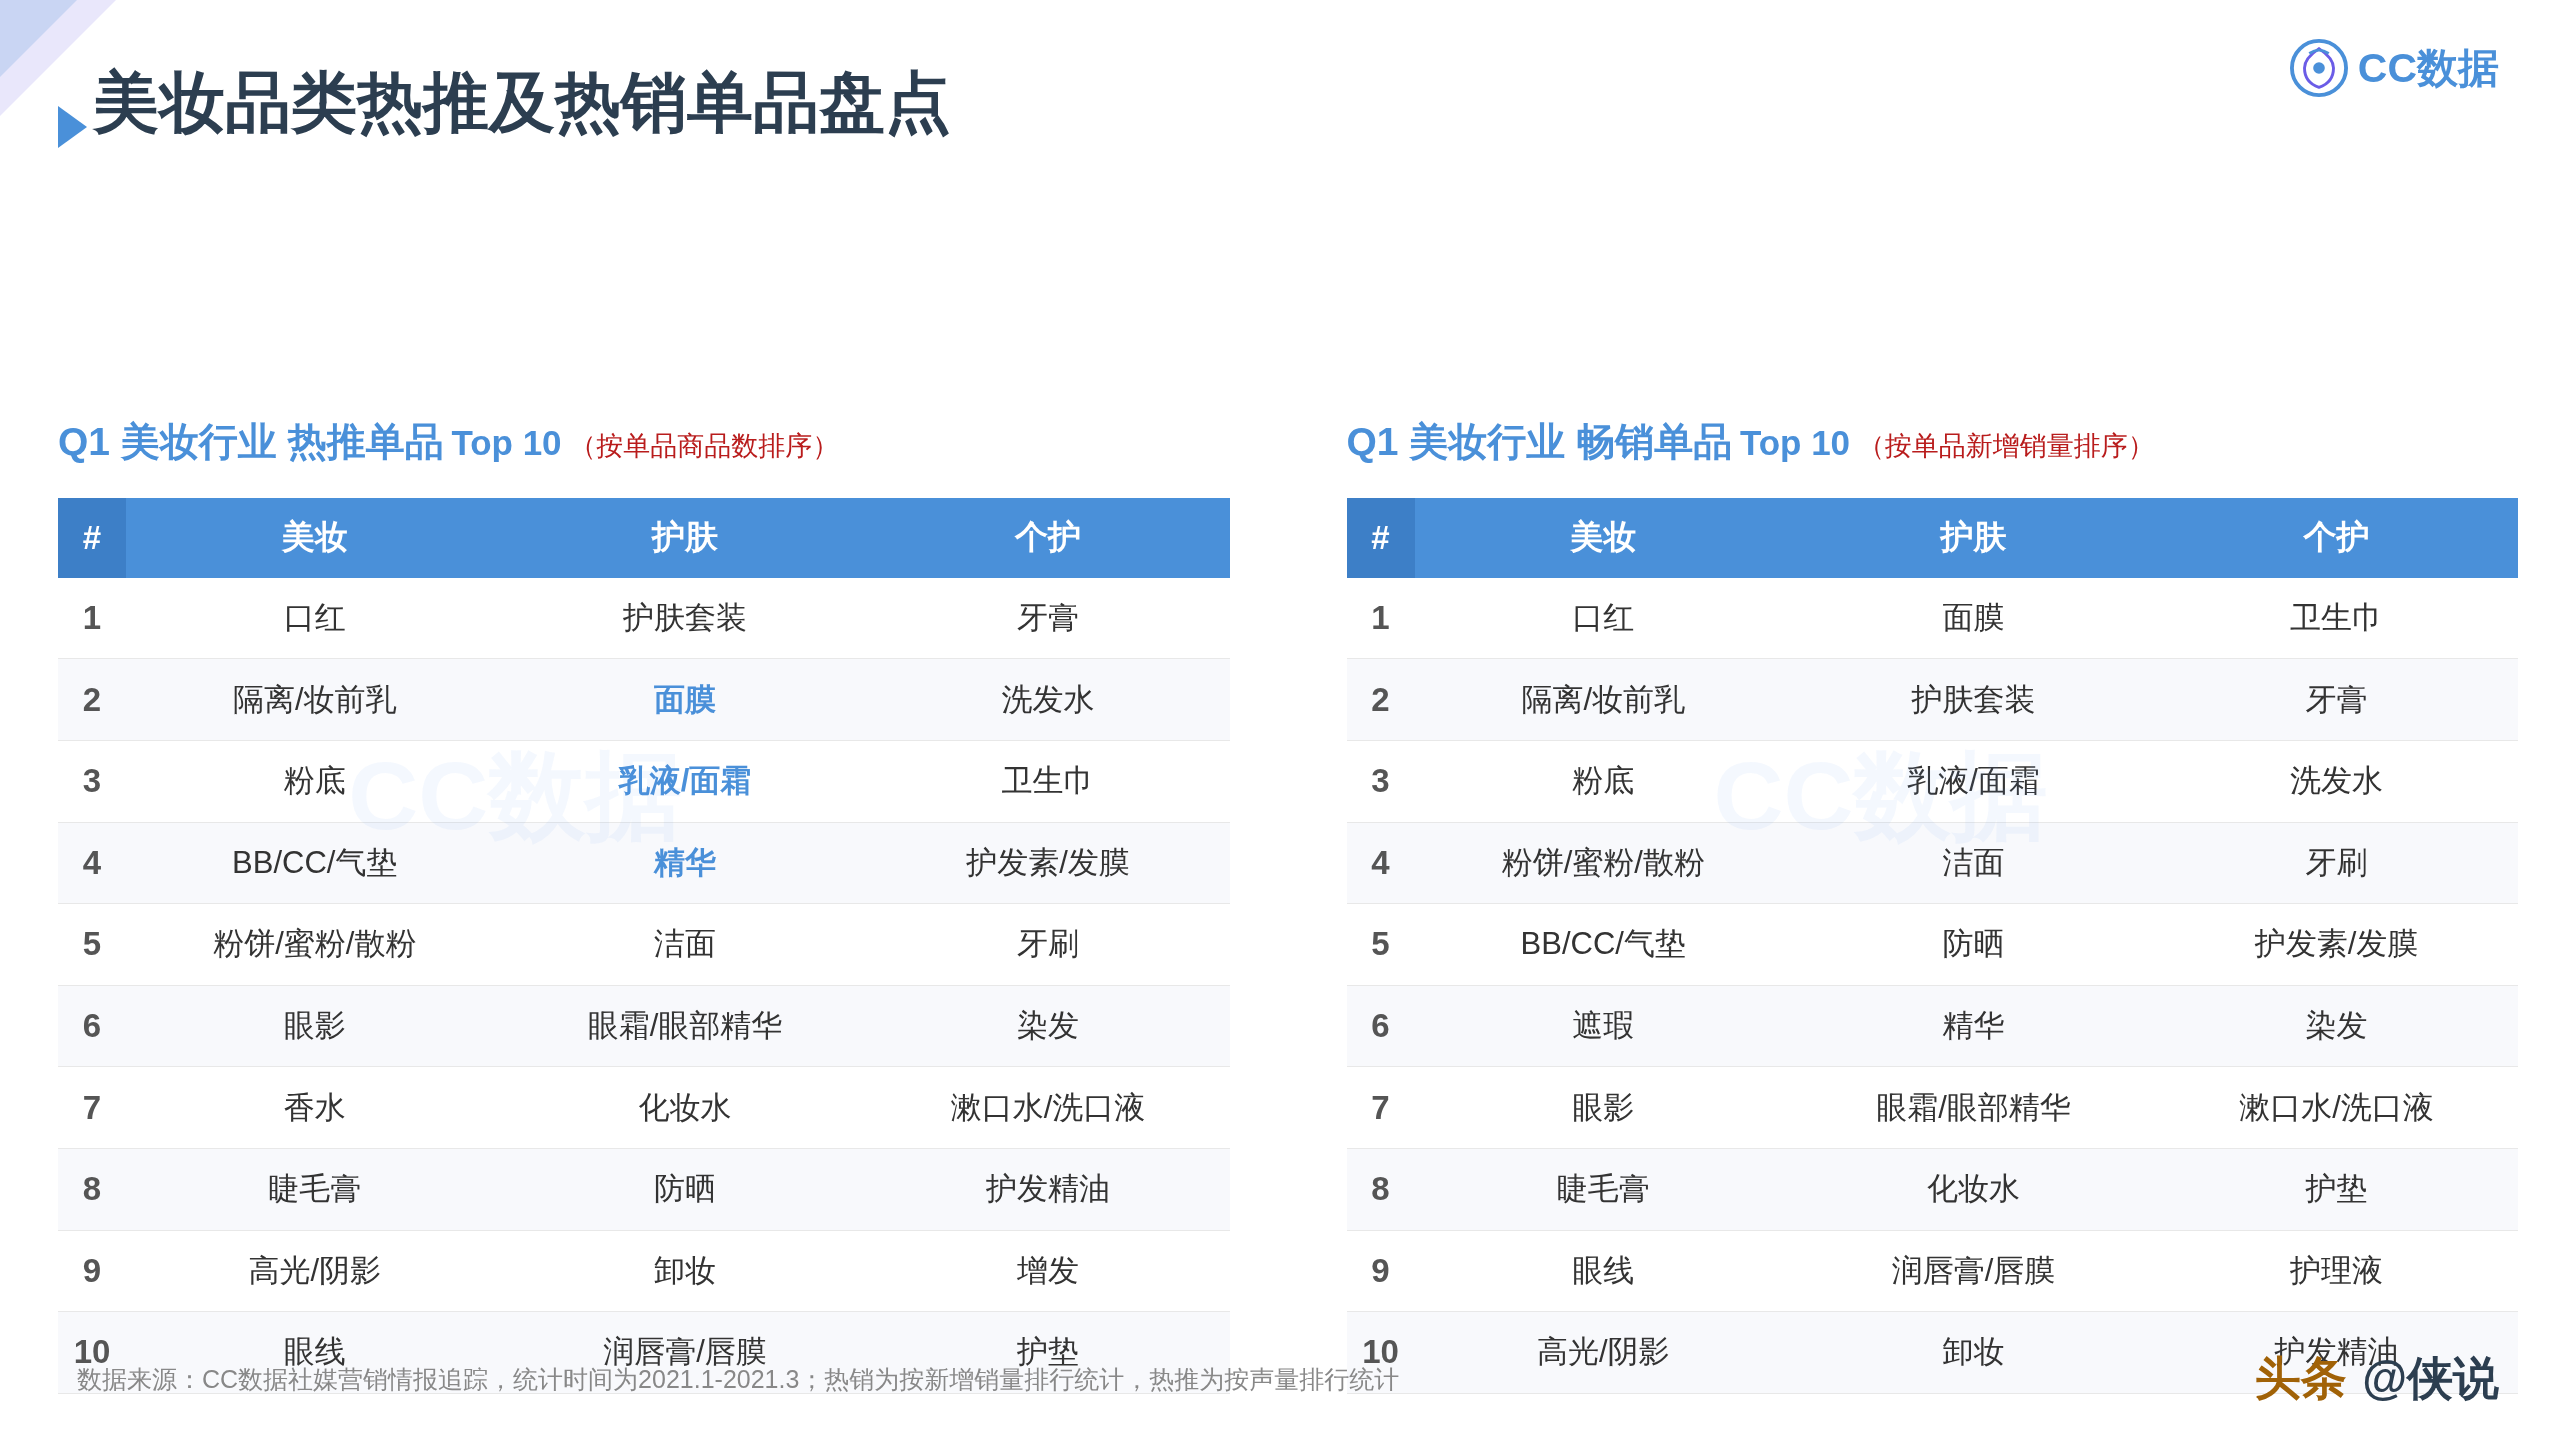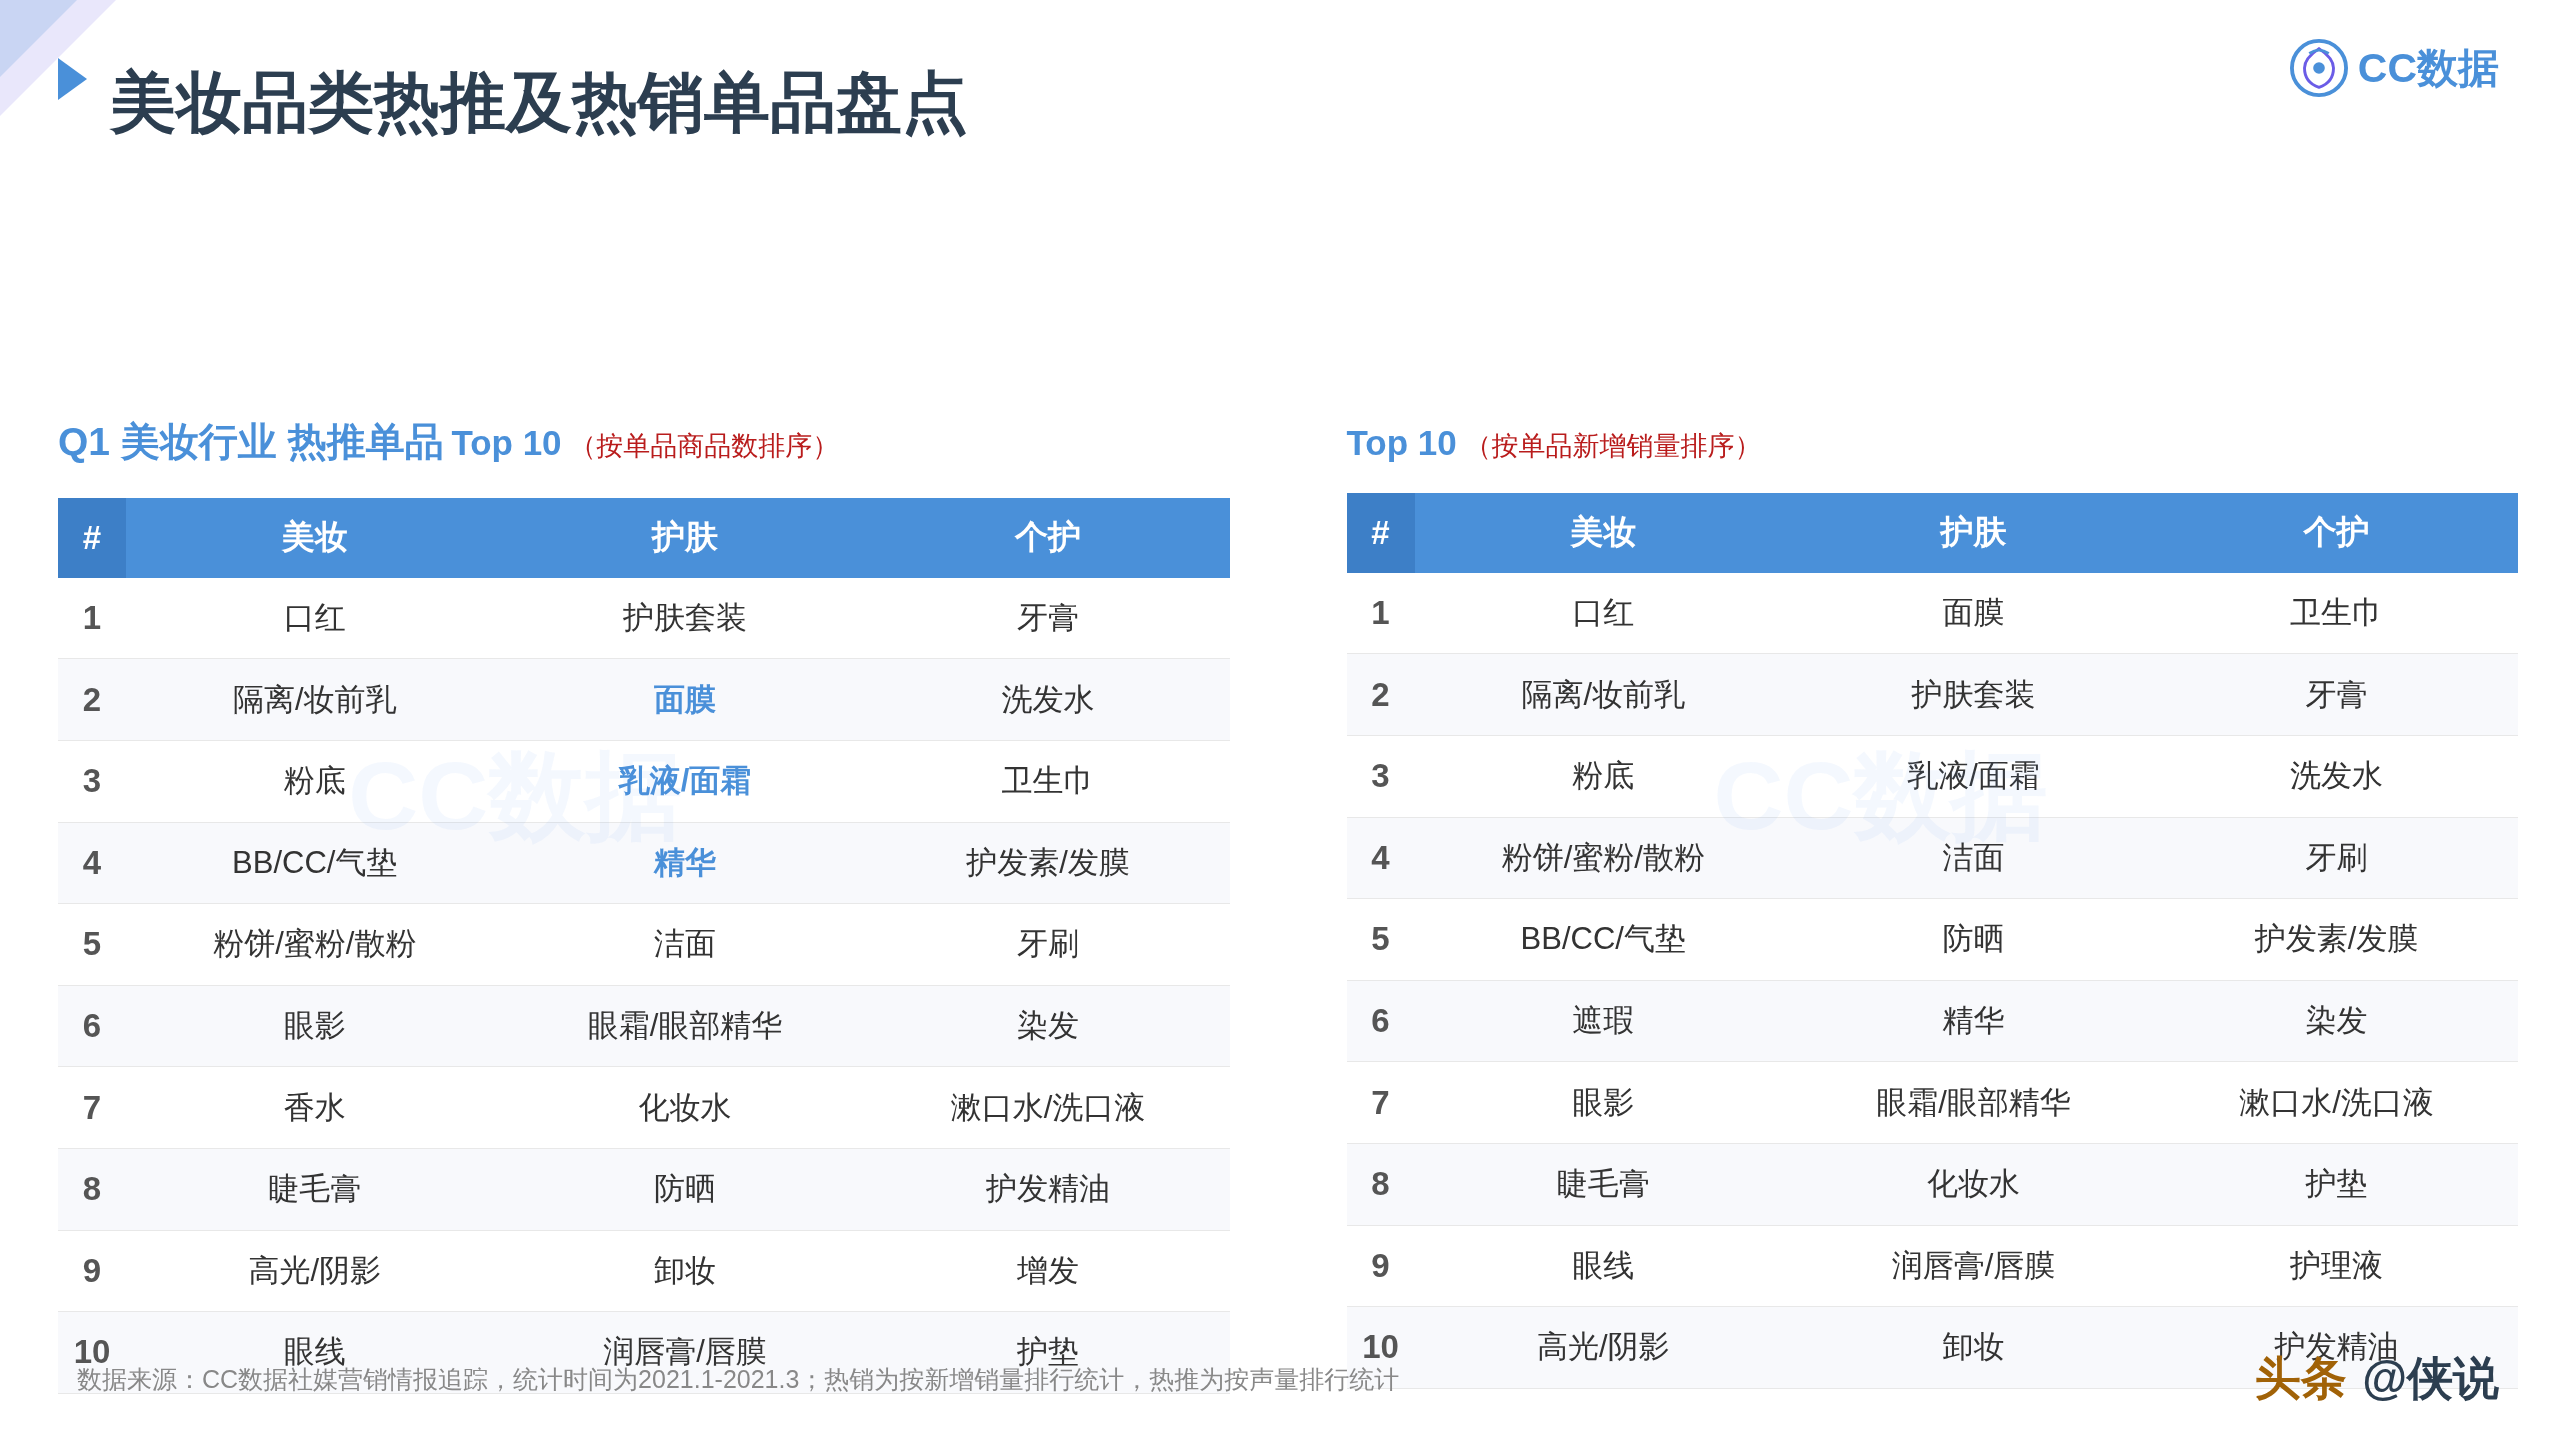--- a/index.html
+++ b/index.html
@@ -56,22 +56,22 @@
     .logo-text span {
       color: #4a90d9;
     }
 
     
     .page-title-area {
       position: absolute;
       top: 58px;
       left: 58px;
       display: flex;
-      align-items: flex-start;
-      gap: 23px;
+      align-items: flex-end;
+      gap: 6px;
     }
     .title-arrow {
       width: 0;
       height: 0;
       border-left: 29px solid #4a90d9;
       border-top: 21px solid transparent;
       border-bottom: 21px solid transparent;
     }
     .page-title {
       font-size: 66px;
@@ -346,20 +346,21 @@
       <td>眼线</td>
       <td class="">润唇膏/唇膜</td>
       <td>护垫</td>
     </tr>
         </tbody>
     </table>
   </div>
 
   <div class="table-block">
     <div class="table-title">
+      <span class="q1">Q1 美妆行业 畅销单品</span>
       <span class="top">Top 10</span>
       <span class="subtitle">（按单品新增销量排序）</span>
     </div>
     <table>
       <thead>
         <tr>
           <th>#</th>
           <th>美妆</th>
           <th>护肤</th>
           <th>个护</th>

